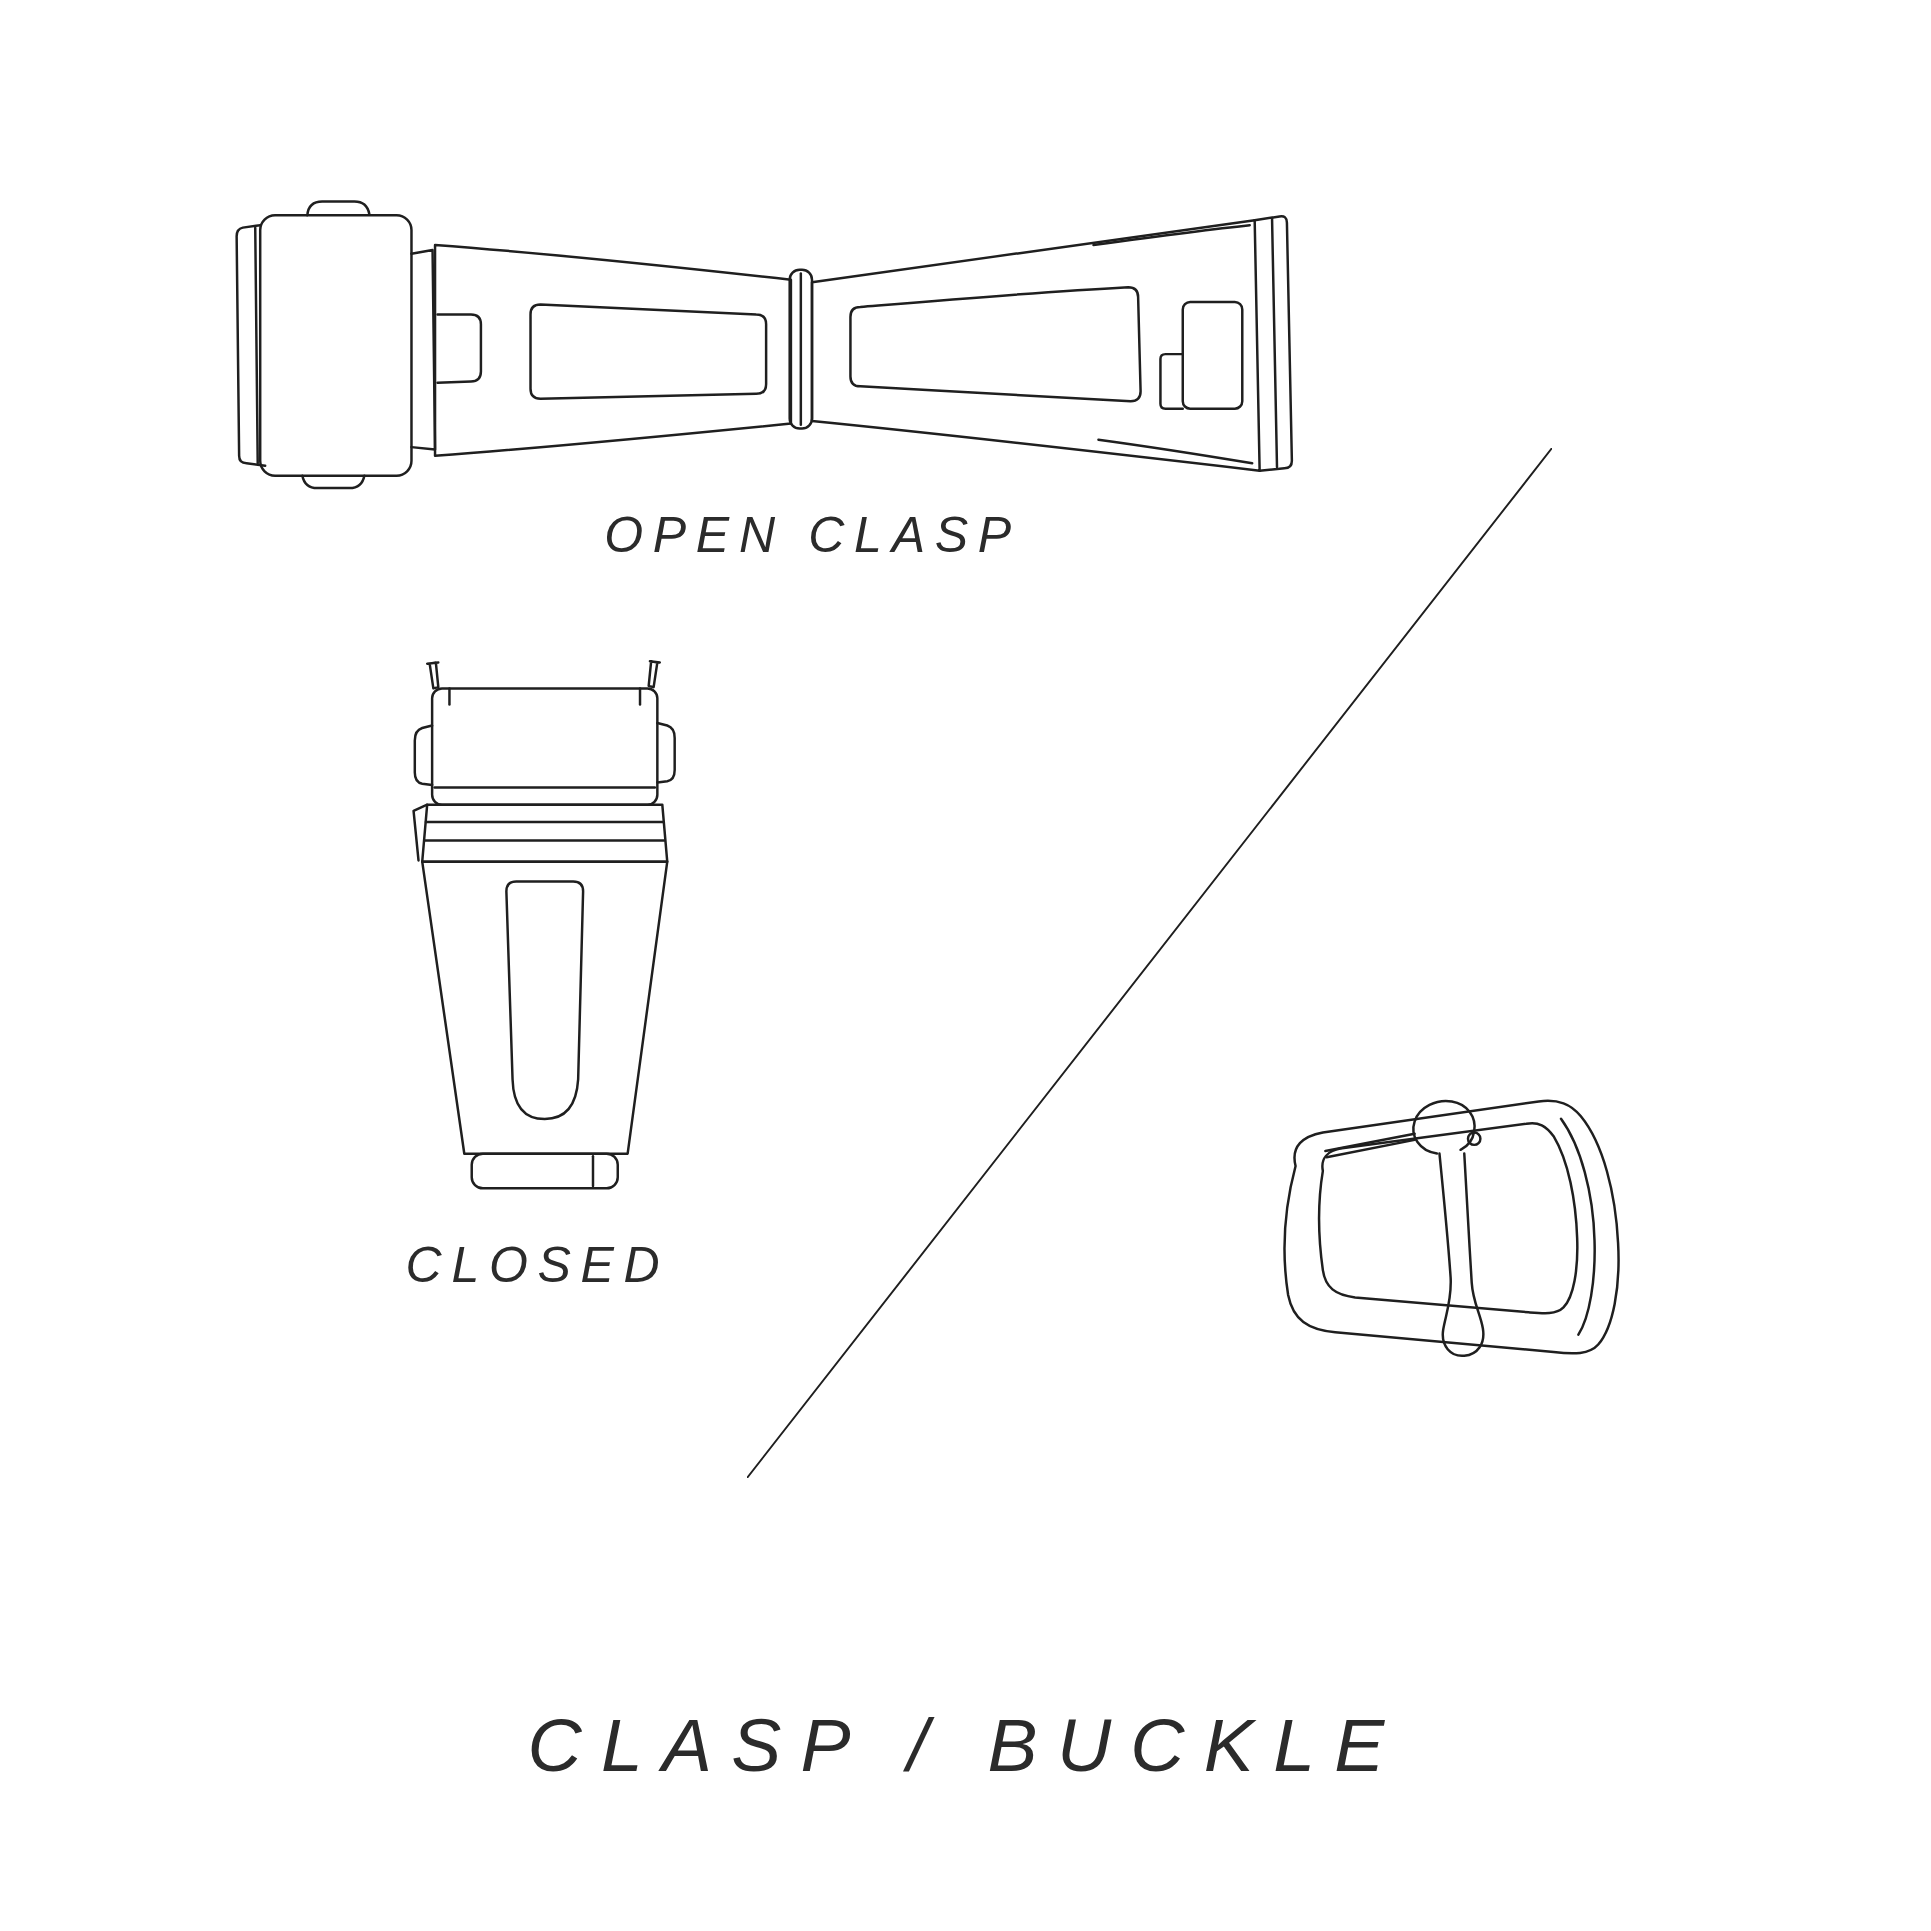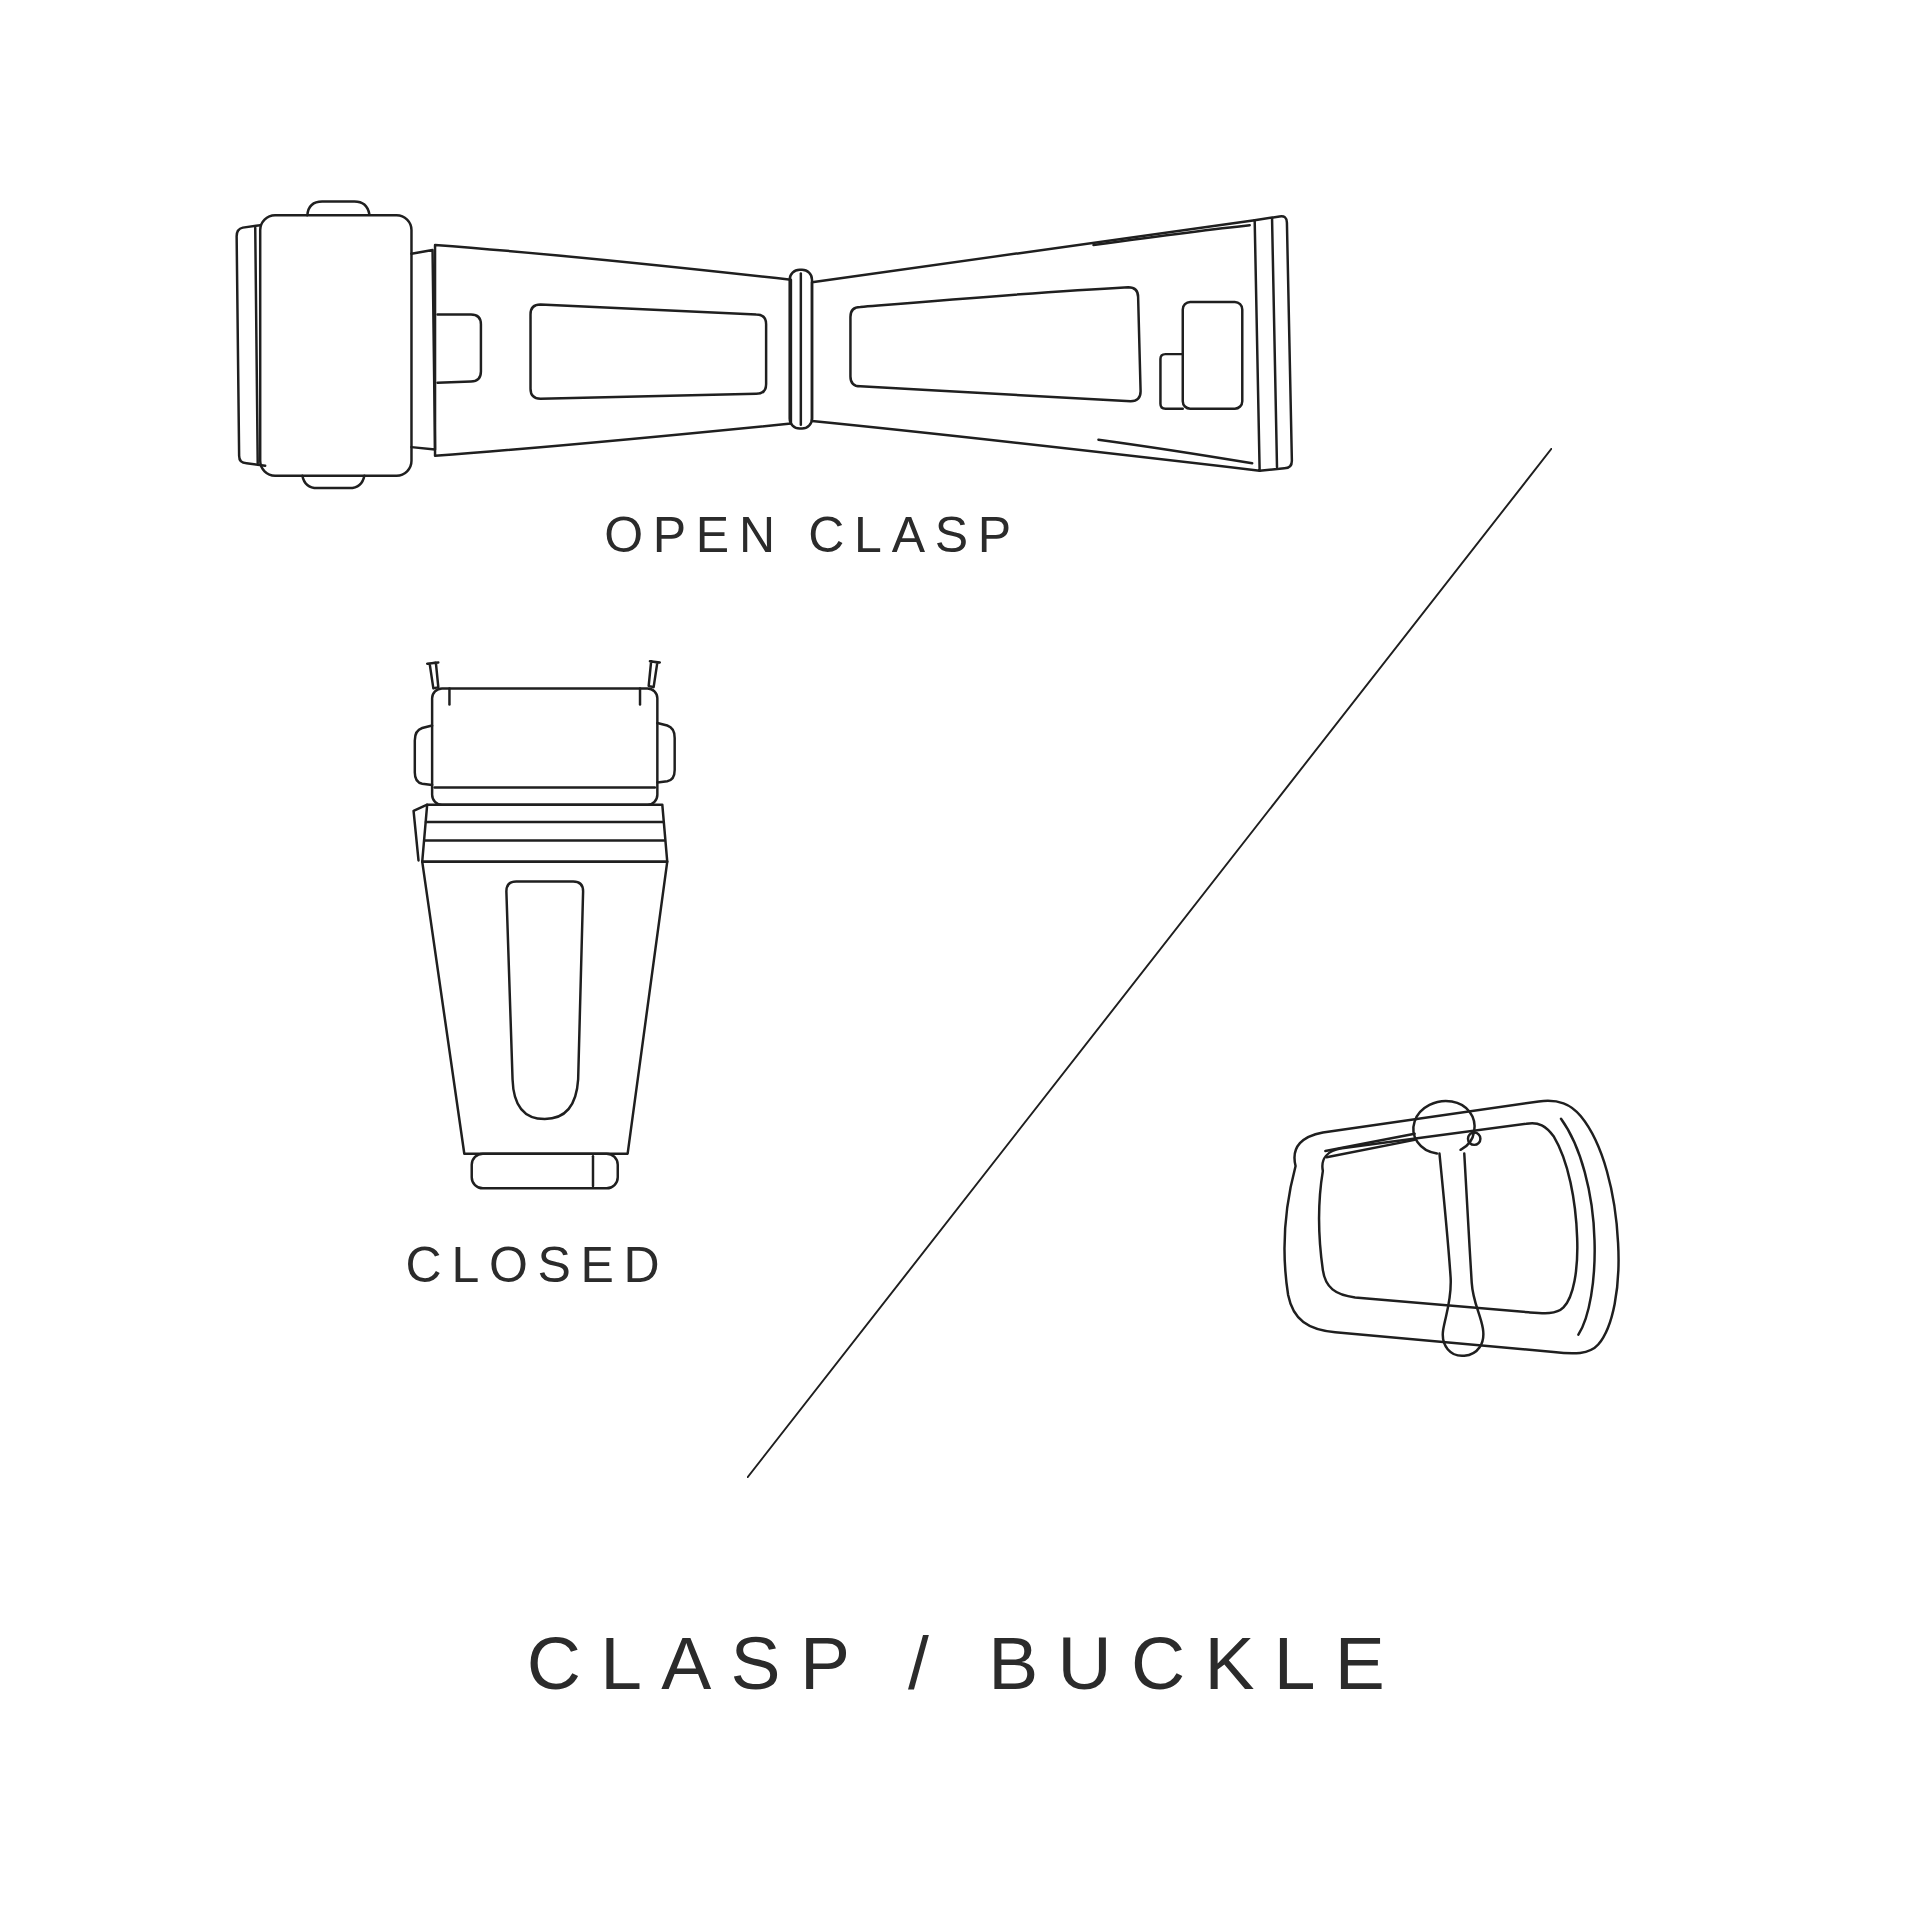--- a/index.html
+++ b/index.html
@@ -10,20 +10,21 @@
   * { margin: 0; padding: 0; box-sizing: border-box; }
   html, body { background: var(--bg); }
   .canvas {
     position: relative;
     width: 1931px;
     height: 1931px;
     background: var(--bg);
     font-family: "Liberation Sans", sans-serif;
     color: var(--ink);
     overflow: hidden;
+    font-style: italic;
   }
   .fig { position: absolute; color: var(--ink); }
   .fig svg { display: block; width: 100%; height: 100%; }
   .fig path, .fig rect, .fig line, .fig circle, .fig polyline {
     fill: none;
     stroke: currentColor;
     stroke-width: 2;
     stroke-linecap: round;
     stroke-linejoin: round;
   }
@@ -134,16 +135,16 @@
       <path d="M68,50 L140,36"></path>
       <path d="M69,55 L140,41"></path>
 
       <path d="M158,52 C144,50 136,38 140,26 C144,14 158,8 170,10 C182,12 190,22 188,34 C187,41 183,46 177,49"></path>
       <circle cx="188" cy="40" r="5"></circle>
 
       <path d="M160,52 C164,92 167,122 169,152 C170,170 165,182 163,194 C161,207 169,216 180,215 C191,214 197,205 195,193 C193,181 187,172 186,156 C184,122 182,92 180,52"></path>
     </svg>
   </div>
 
-  <div class="title" style="top:1620px;">CLASP / BUCKLE</div>
+  <div class="title" style="top:1702px;">CLASP / BUCKLE</div>
 
 </div>
 
 
 </body></html>

